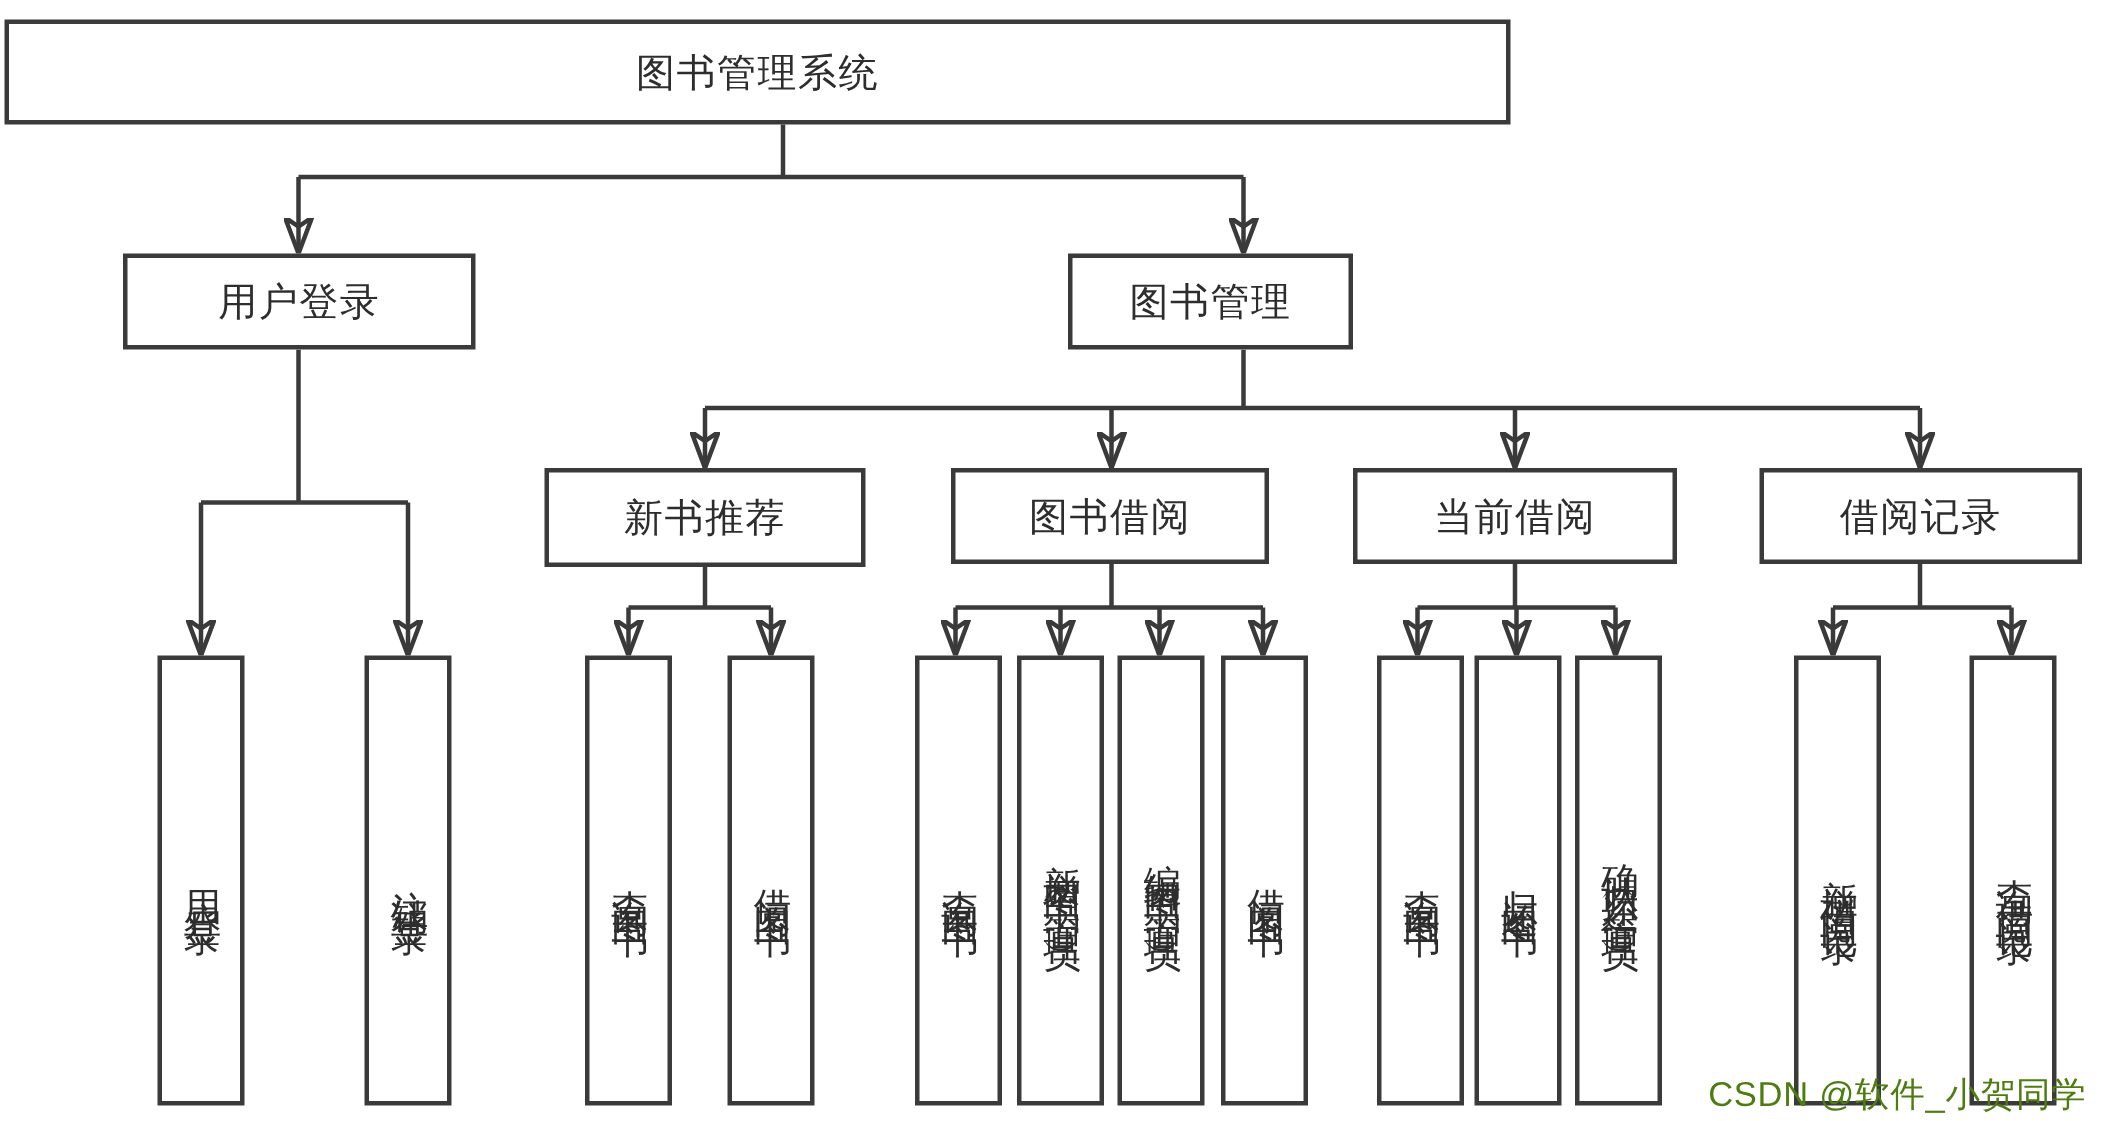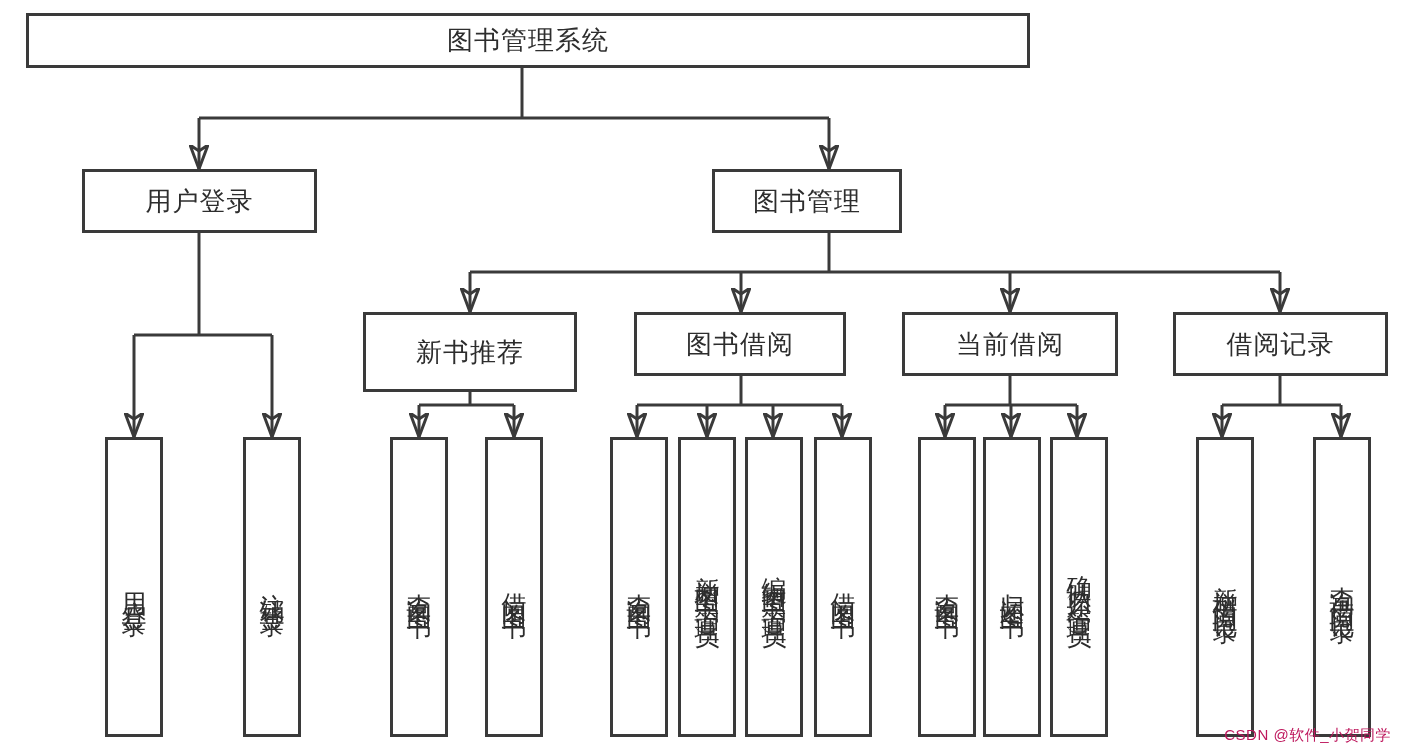--- a/index.html
+++ b/index.html
@@ -14,21 +14,21 @@
     display:flex;align-items:center;justify-content:center;
   }
   .hbox{font-size:26px;letter-spacing:1px;white-space:nowrap;}
   .vbox{width:58px;top:437px;height:300px;}
   .vbox .vlabel{
     writing-mode:vertical-rl;text-orientation:mixed;
     font-size:25px;letter-spacing:7px;line-height:1;
   }
   .watermark{
     position:absolute;right:14px;bottom:2px;z-index:3;
-    font-size:15px;color:#be185d;letter-spacing:0.5px;white-space:nowrap;
+    font-size:23px;color:#4d7c0f;letter-spacing:0.5px;white-space:nowrap;
   }
   svg path{stroke:#3a3a3a;stroke-width:3;fill:none;}
 </style>
 </head>
 <body>
 
 <div class="canvas">
 
   <svg class="connectors" width="1405" height="747" viewBox="0 0 1405 747">
     <defs>
@@ -71,26 +71,26 @@
     <path d="M945 405 V437" marker-end="url(#ah)"></path>
     <path d="M1011 405 V437" marker-end="url(#ah)"></path>
     <path d="M1077 405 V437" marker-end="url(#ah)"></path>
 
     <path d="M1280 376 V405"></path>
     <path d="M1222 405 H1341"></path>
     <path d="M1222 405 V437" marker-end="url(#ah)"></path>
     <path d="M1341 405 V437" marker-end="url(#ah)"></path>
   </svg>
 
-  <div class="node hbox" style="left:26px;top:13px;width:1004px;height:55px">图书管理系统</div>
+  <div class="node hbox" style="left:3px;top:13px;width:1004px;height:70px">图书管理系统</div>
 
   <div class="node hbox" style="left:82px;top:169px;width:235px;height:64px">用户登录</div>
   <div class="node hbox" style="left:712px;top:169px;width:190px;height:64px">图书管理</div>
 
-  <div class="node hbox" style="left:363px;top:312px;width:214px;height:80px">新书推荐</div>
+  <div class="node hbox" style="left:363px;top:312px;width:214px;height:66px">新书推荐</div>
   <div class="node hbox" style="left:634px;top:312px;width:212px;height:64px">图书借阅</div>
   <div class="node hbox" style="left:902px;top:312px;width:216px;height:64px">当前借阅</div>
   <div class="node hbox" style="left:1173px;top:312px;width:215px;height:64px">借阅记录</div>
 
   <div class="node vbox" style="left:105px">
     <span class="vlabel">用户登录</span>
   </div>
   <div class="node vbox" style="left:243px">
     <span class="vlabel">注销登录</span>
   </div>

